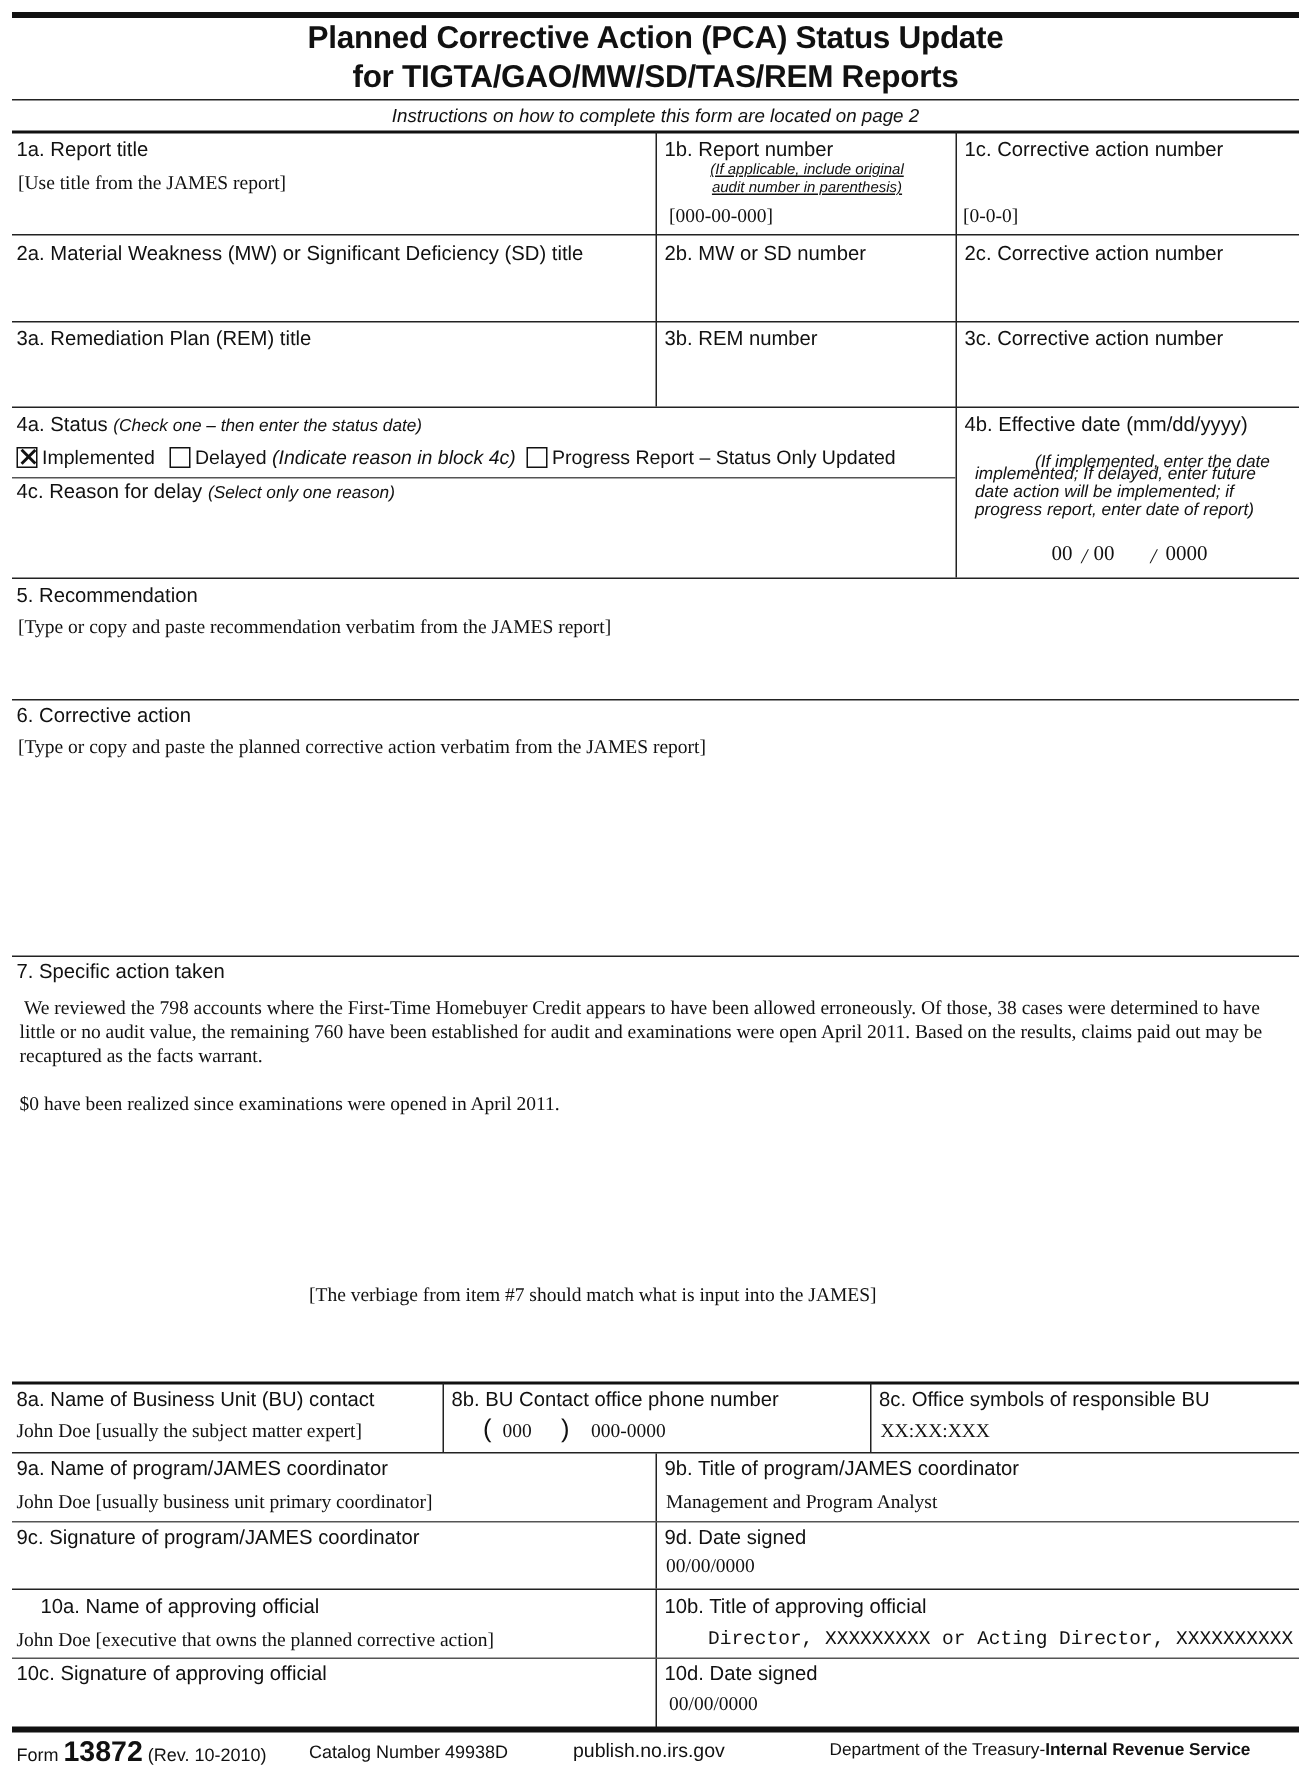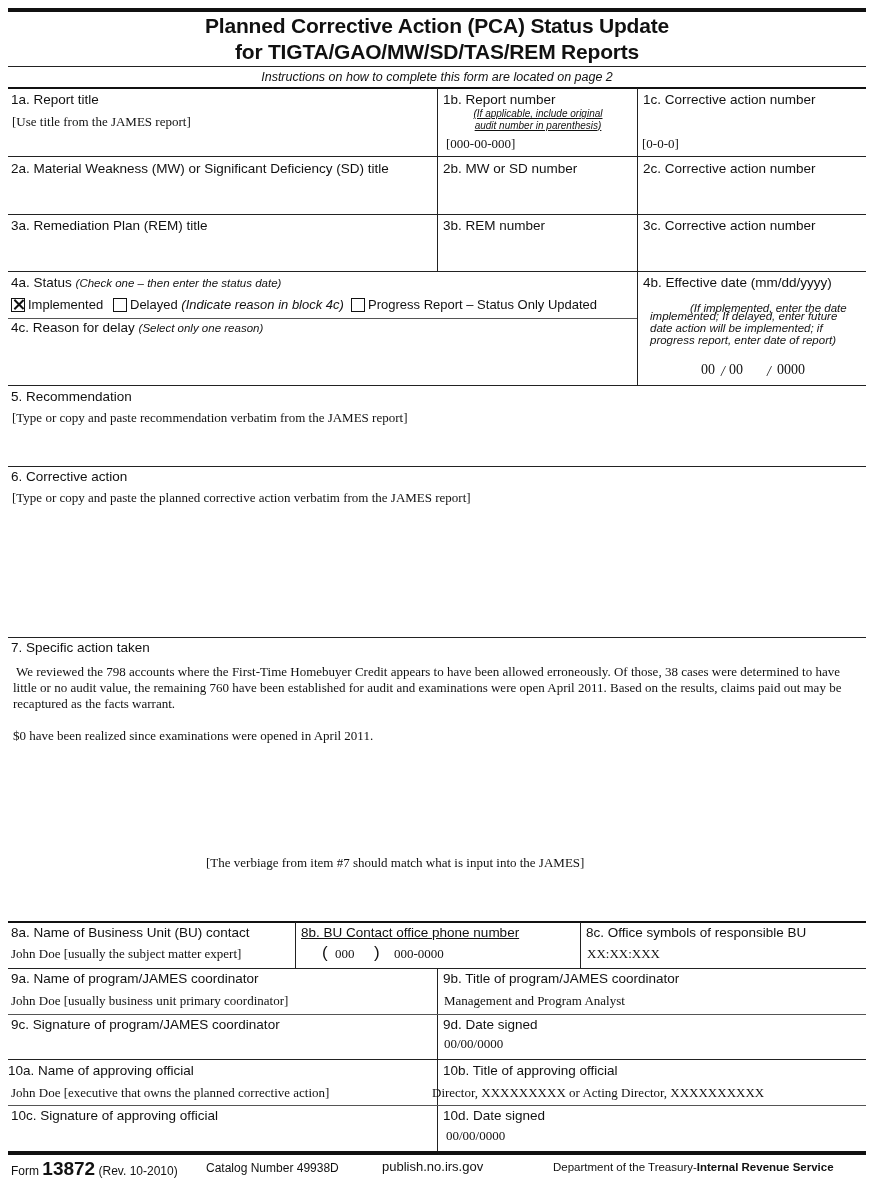--- a/index.html
+++ b/index.html
@@ -127,21 +127,21 @@
 <div class="val" style="left:206px; top:855px;">[The verbiage from item #7 should match what is input into the JAMES]</div>
 
 <div class="hline thick" style="left:8px; width:858px; top:921px;"></div>
 
 <div class="vline" style="left:295px; top:922px; height:46px;"></div>
 <div class="vline" style="left:580px; top:922px; height:46px;"></div>
 
 <div class="lbl" style="left:11px; top:925px;">8a. Name of Business Unit (BU) contact</div>
 <div class="val" style="left:11px; top:946px;">John Doe [usually the subject matter expert]</div>
 
-<div class="lbl" style="left:301px; top:925px;text-decoration:underline;">8b. BU Contact office phone number</div>
+<div class="lbl" style="left:301px; top:925px;">8b. BU Contact office phone number</div>
 <div class="lbl" style="left:322px; top:943px; font-size:17px;">(</div>
 <div class="val" style="left:335px; top:946px;">000</div>
 <div class="lbl" style="left:374px; top:943px; font-size:17px;">)</div>
 <div class="val" style="left:394px; top:946px;">000-0000</div>
 
 <div class="lbl" style="left:586px; top:925px;">8c. Office symbols of responsible BU</div>
 <div class="val" style="left:587px; top:946px;text-align:center;">XX:XX:XXX</div>
 
 <div class="hline" style="left:8px; width:858px; top:968px; border-top-width:1.5px;"></div>
 
@@ -158,25 +158,25 @@
 <div class="lbl" style="left:11px; top:1017px;">9c. Signature of program/JAMES coordinator</div>
 <div class="abs" style="left:10px; top:1034px; width:420px; height:22px;"></div>
 
 <div class="lbl" style="left:443px; top:1017px;">9d. Date signed</div>
 <div class="val" style="left:444px; top:1036px;">00/00/0000</div>
 
 <div class="hline" style="left:8px; width:858px; top:1059px; border-top-width:1.5px;"></div>
 
 <div class="vline" style="left:437px; top:1060px; height:92px;"></div>
 
-<div class="lbl" style="left:8px; top:1063px;">10a. Name of approving official</div>
+<div class="lbl" style="left:27px; top:1063px;">10a. Name of approving official</div>
 <div class="val" style="left:11px; top:1085px;">John Doe [executive that owns the planned corrective action]</div>
 
 <div class="lbl" style="left:443px; top:1063px;">10b. Title of approving official</div>
-<div class="val" style="left:432px; top:1085px;">Director, XXXXXXXXX or Acting Director, XXXXXXXXXX</div>
+<div class="val" style="left:472px; top:1085px;font-family:Liberation Mono, monospace;">Director, XXXXXXXXX or Acting Director, XXXXXXXXXX</div>
 
 <div class="hline dotted" style="left:8px; width:858px; top:1105px;"></div>
 
 <div class="lbl" style="left:11px; top:1108px;">10c. Signature of approving official</div>
 <div class="abs" style="left:10px; top:1126px; width:420px; height:22px;"></div>
 
 <div class="lbl" style="left:443px; top:1108px;">10d. Date signed</div>
 <div class="val" style="left:446px; top:1128px;">00/00/0000</div>
 
 <div class="hline xthick" style="left:8px; width:858px; top:1151px;"></div>

